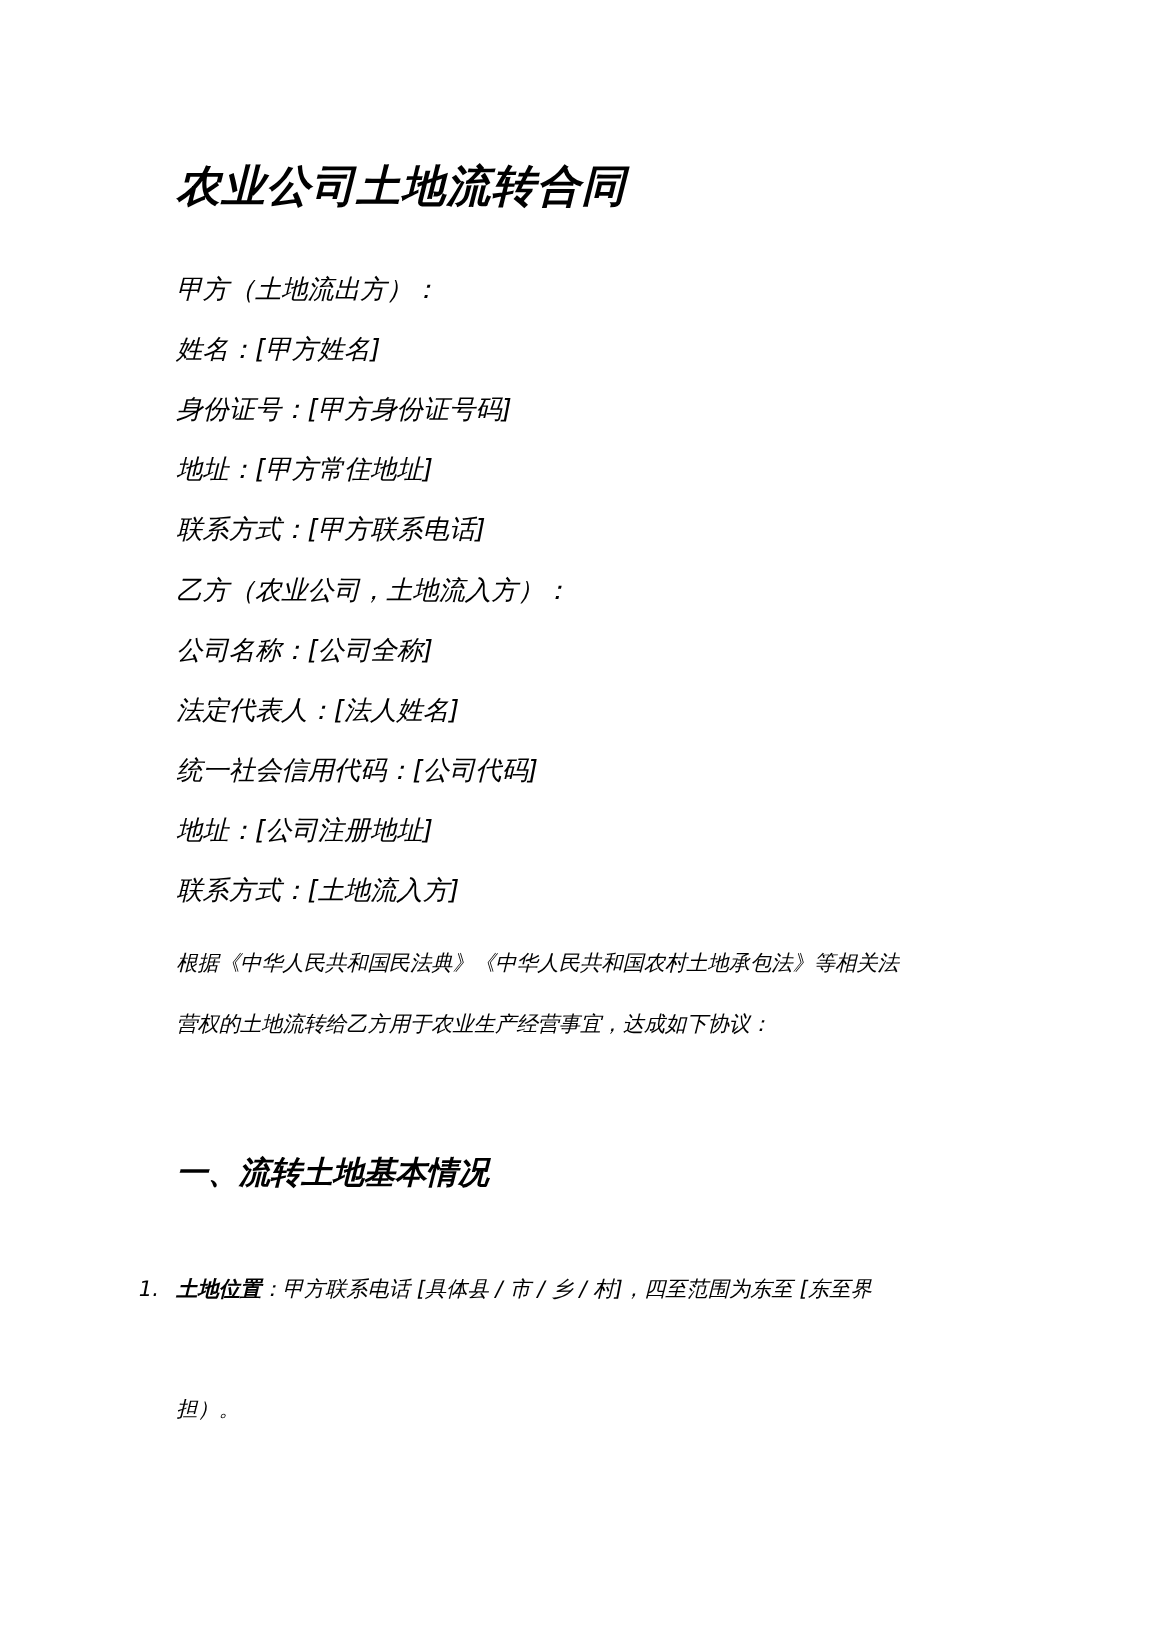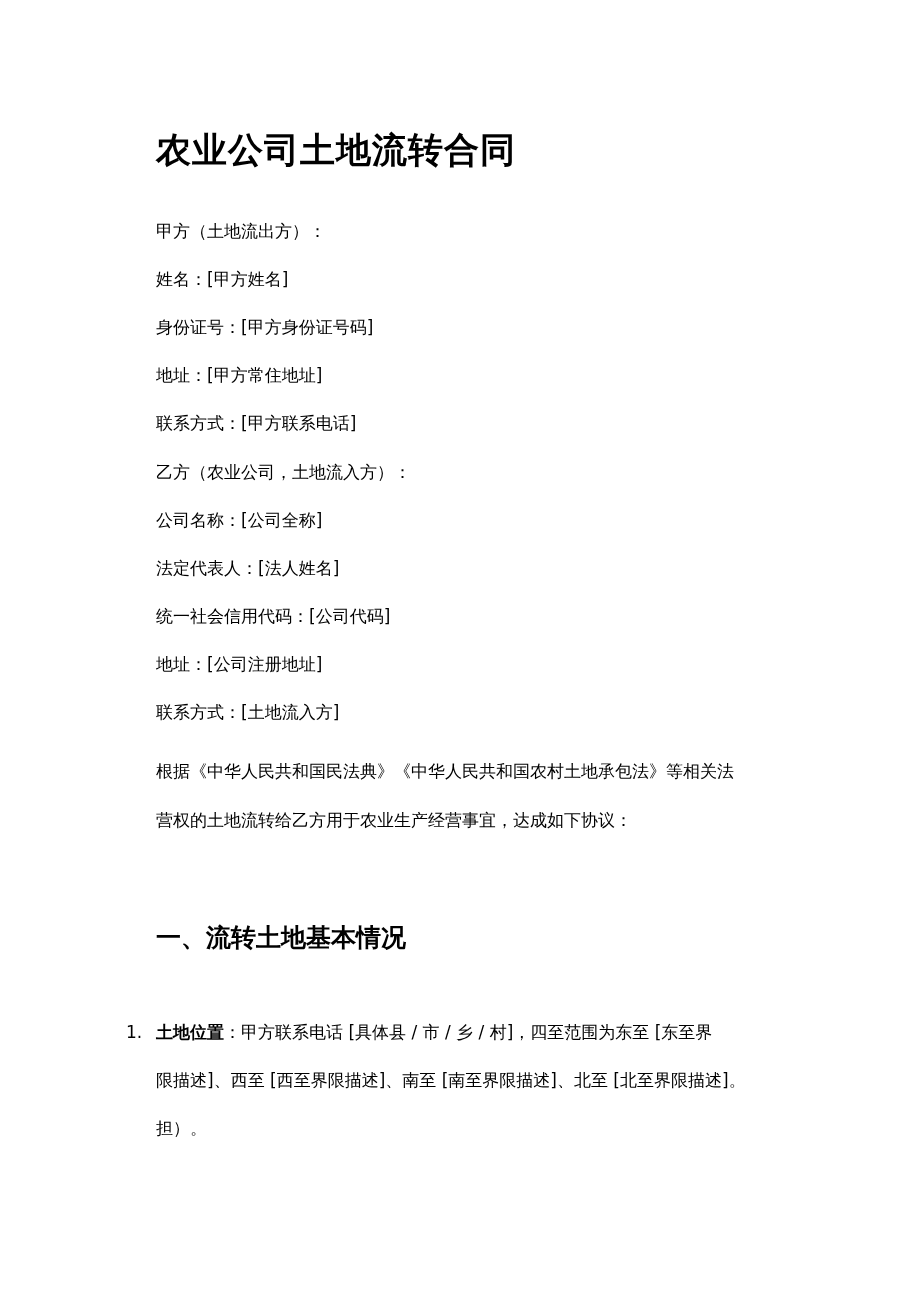--- a/index.html
+++ b/index.html
@@ -1,29 +1,29 @@
 <!DOCTYPE html>
 <html><head>
 <meta charset="utf-8">
 <style>
   html, body { margin: 0; padding: 0; background: #ffffff; }
   body {
     width: 920px; height: 1302px; position: relative; overflow: hidden;
     font-family: "DejaVu Sans", "Liberation Sans", sans-serif;
     color: #000000;
   }
-  .page { position: absolute; left: 16px; top: 0; width: 796px; height: 1302px; }
+  .page { position: absolute; left: 1px; top: 0; width: 796px; height: 1302px; font-style: italic; }
   .title {
     position: absolute; left: 140px; top: 124px;
     font-size: 35px; font-weight: bold; letter-spacing: 1px;
     line-height: 52px; white-space: nowrap;
   }
   .line {
     position: absolute; left: 140px;
-    font-size: 17px; line-height: 24px; white-space: nowrap;
+    font-size: 21px; line-height: 24px; white-space: nowrap;
   }
   .para {
     position: absolute; left: 140px; top: 747px; width: 640px;
     font-size: 17px; line-height: 48.5px;
   }
   .para span { display: block; white-space: nowrap; }
   .h2 {
     position: absolute; left: 140px; top: 918px;
     font-size: 25px; font-weight: bold; line-height: 40px; white-space: nowrap;
   }
@@ -79,20 +79,19 @@
     <span>根据《中华人民共和国民法典》《中华人民共和国农村土地承包法》等相关法</span>
     <span>营权的土地流转给乙方用于农业生产经营事宜，达成如下协议：</span>
   </div>
 
   <div class="h2">一、流转土地基本情况</div>
 
   <div class="item1">
     <span class="row">
       <span class="num">1.</span><b>土地位置</b><span>：甲方联系电话 [具体县 / 市 / 乡 / 村]，四至范围为东至 [东至界</span>
     </span>
-    <span class="row cont">限描述]、西至 [西至界限描述]、南至 [南至界限描述]、北至 [北至界限描述]。</span>
   </div>
 
   <div class="item2">
     <span class="row">担）。</span>
   </div>
 
 </div>
 
 </body></html>

